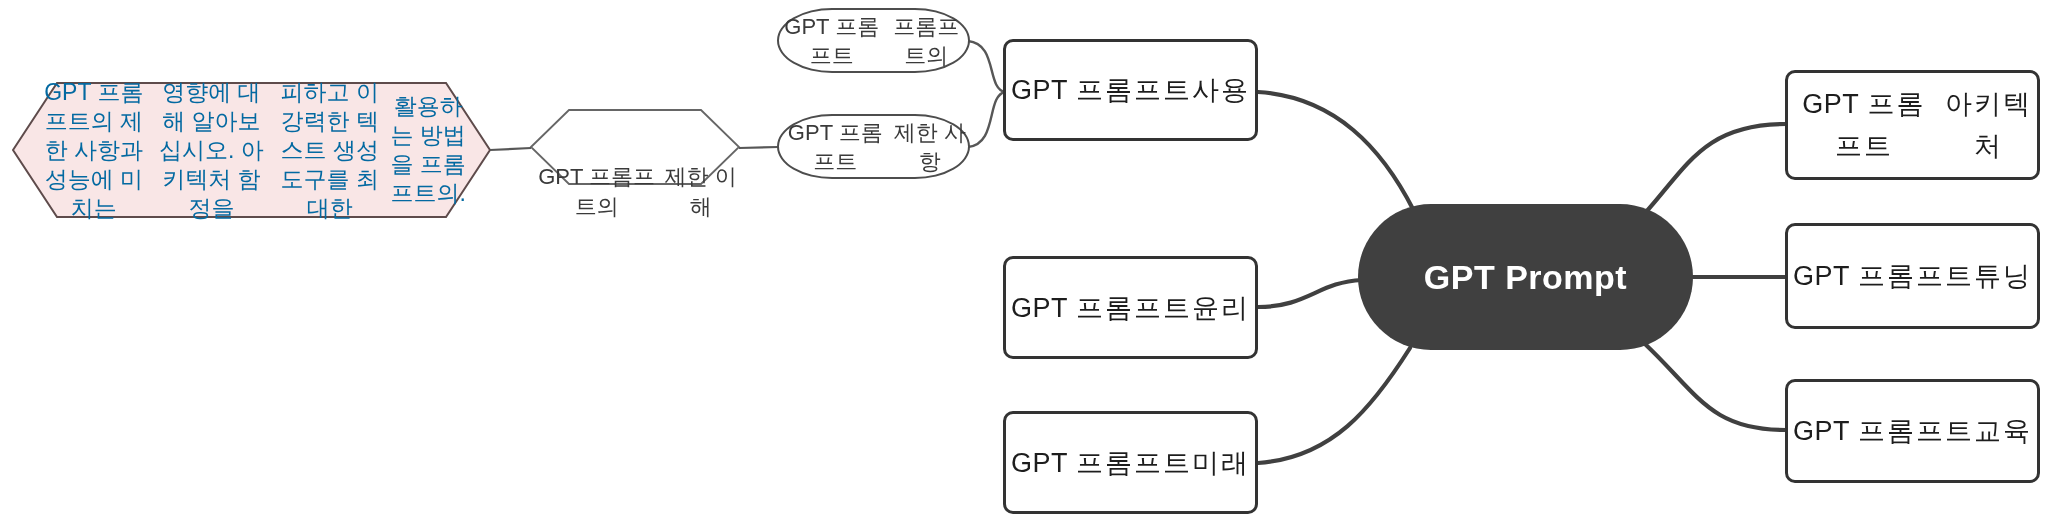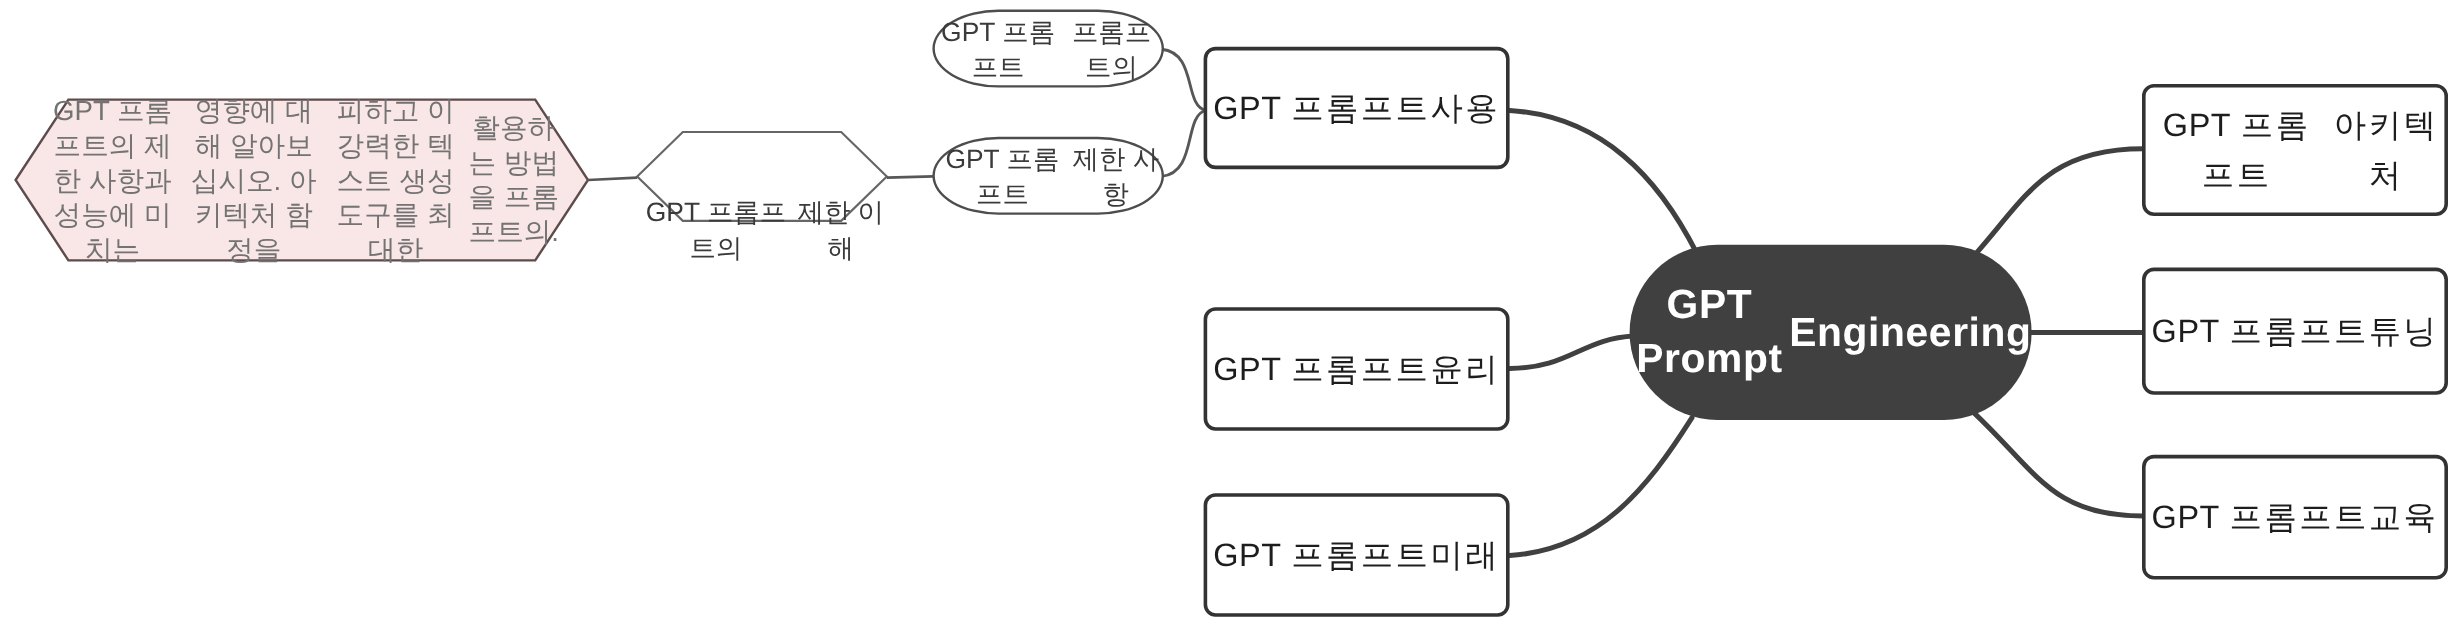--- a/index.html
+++ b/index.html
@@ -44,21 +44,21 @@
   }
   
   .hexlabel {
     color: #3a3a3a;
     font-size: 22px;
     line-height: 30px;
     margin-top: 45px;
   }
   
   .notelabel {
-    color: #737373;
+    color: #0369a1;
     font-size: 23px;
     line-height: 29px;
   }
   
   .root {
     background: #404040;
     border-radius: 73px;
     color: #ffffff;
     font-weight: 700;
     font-size: 34px;
@@ -121,21 +121,20 @@
     <div><span class="gpt">GPT</span><span>프롬프트</span></div>
     <div>윤리</div>
   </div>
   <div class="node topic" style="left:1003px; top:411px; width:255px; height:103px;">
     <div><span class="gpt">GPT</span><span>프롬프트</span></div>
     <div>미래</div>
   </div>
 
   <div class="node root" style="left:1358px; top:204px; width:335px; height:146px;">
     <div>GPT Prompt</div>
-    <div>Engineering</div>
   </div>
 
   <div class="node topic" style="left:1785px; top:70px; width:255px; height:110px;">
     <div><span class="gpt">GPT</span><span>프롬프트</span></div>
     <div>아키텍처</div>
   </div>
   <div class="node topic" style="left:1785px; top:223px; width:255px; height:106px;">
     <div><span class="gpt">GPT</span><span>프롬프트</span></div>
     <div>튜닝</div>
   </div>

